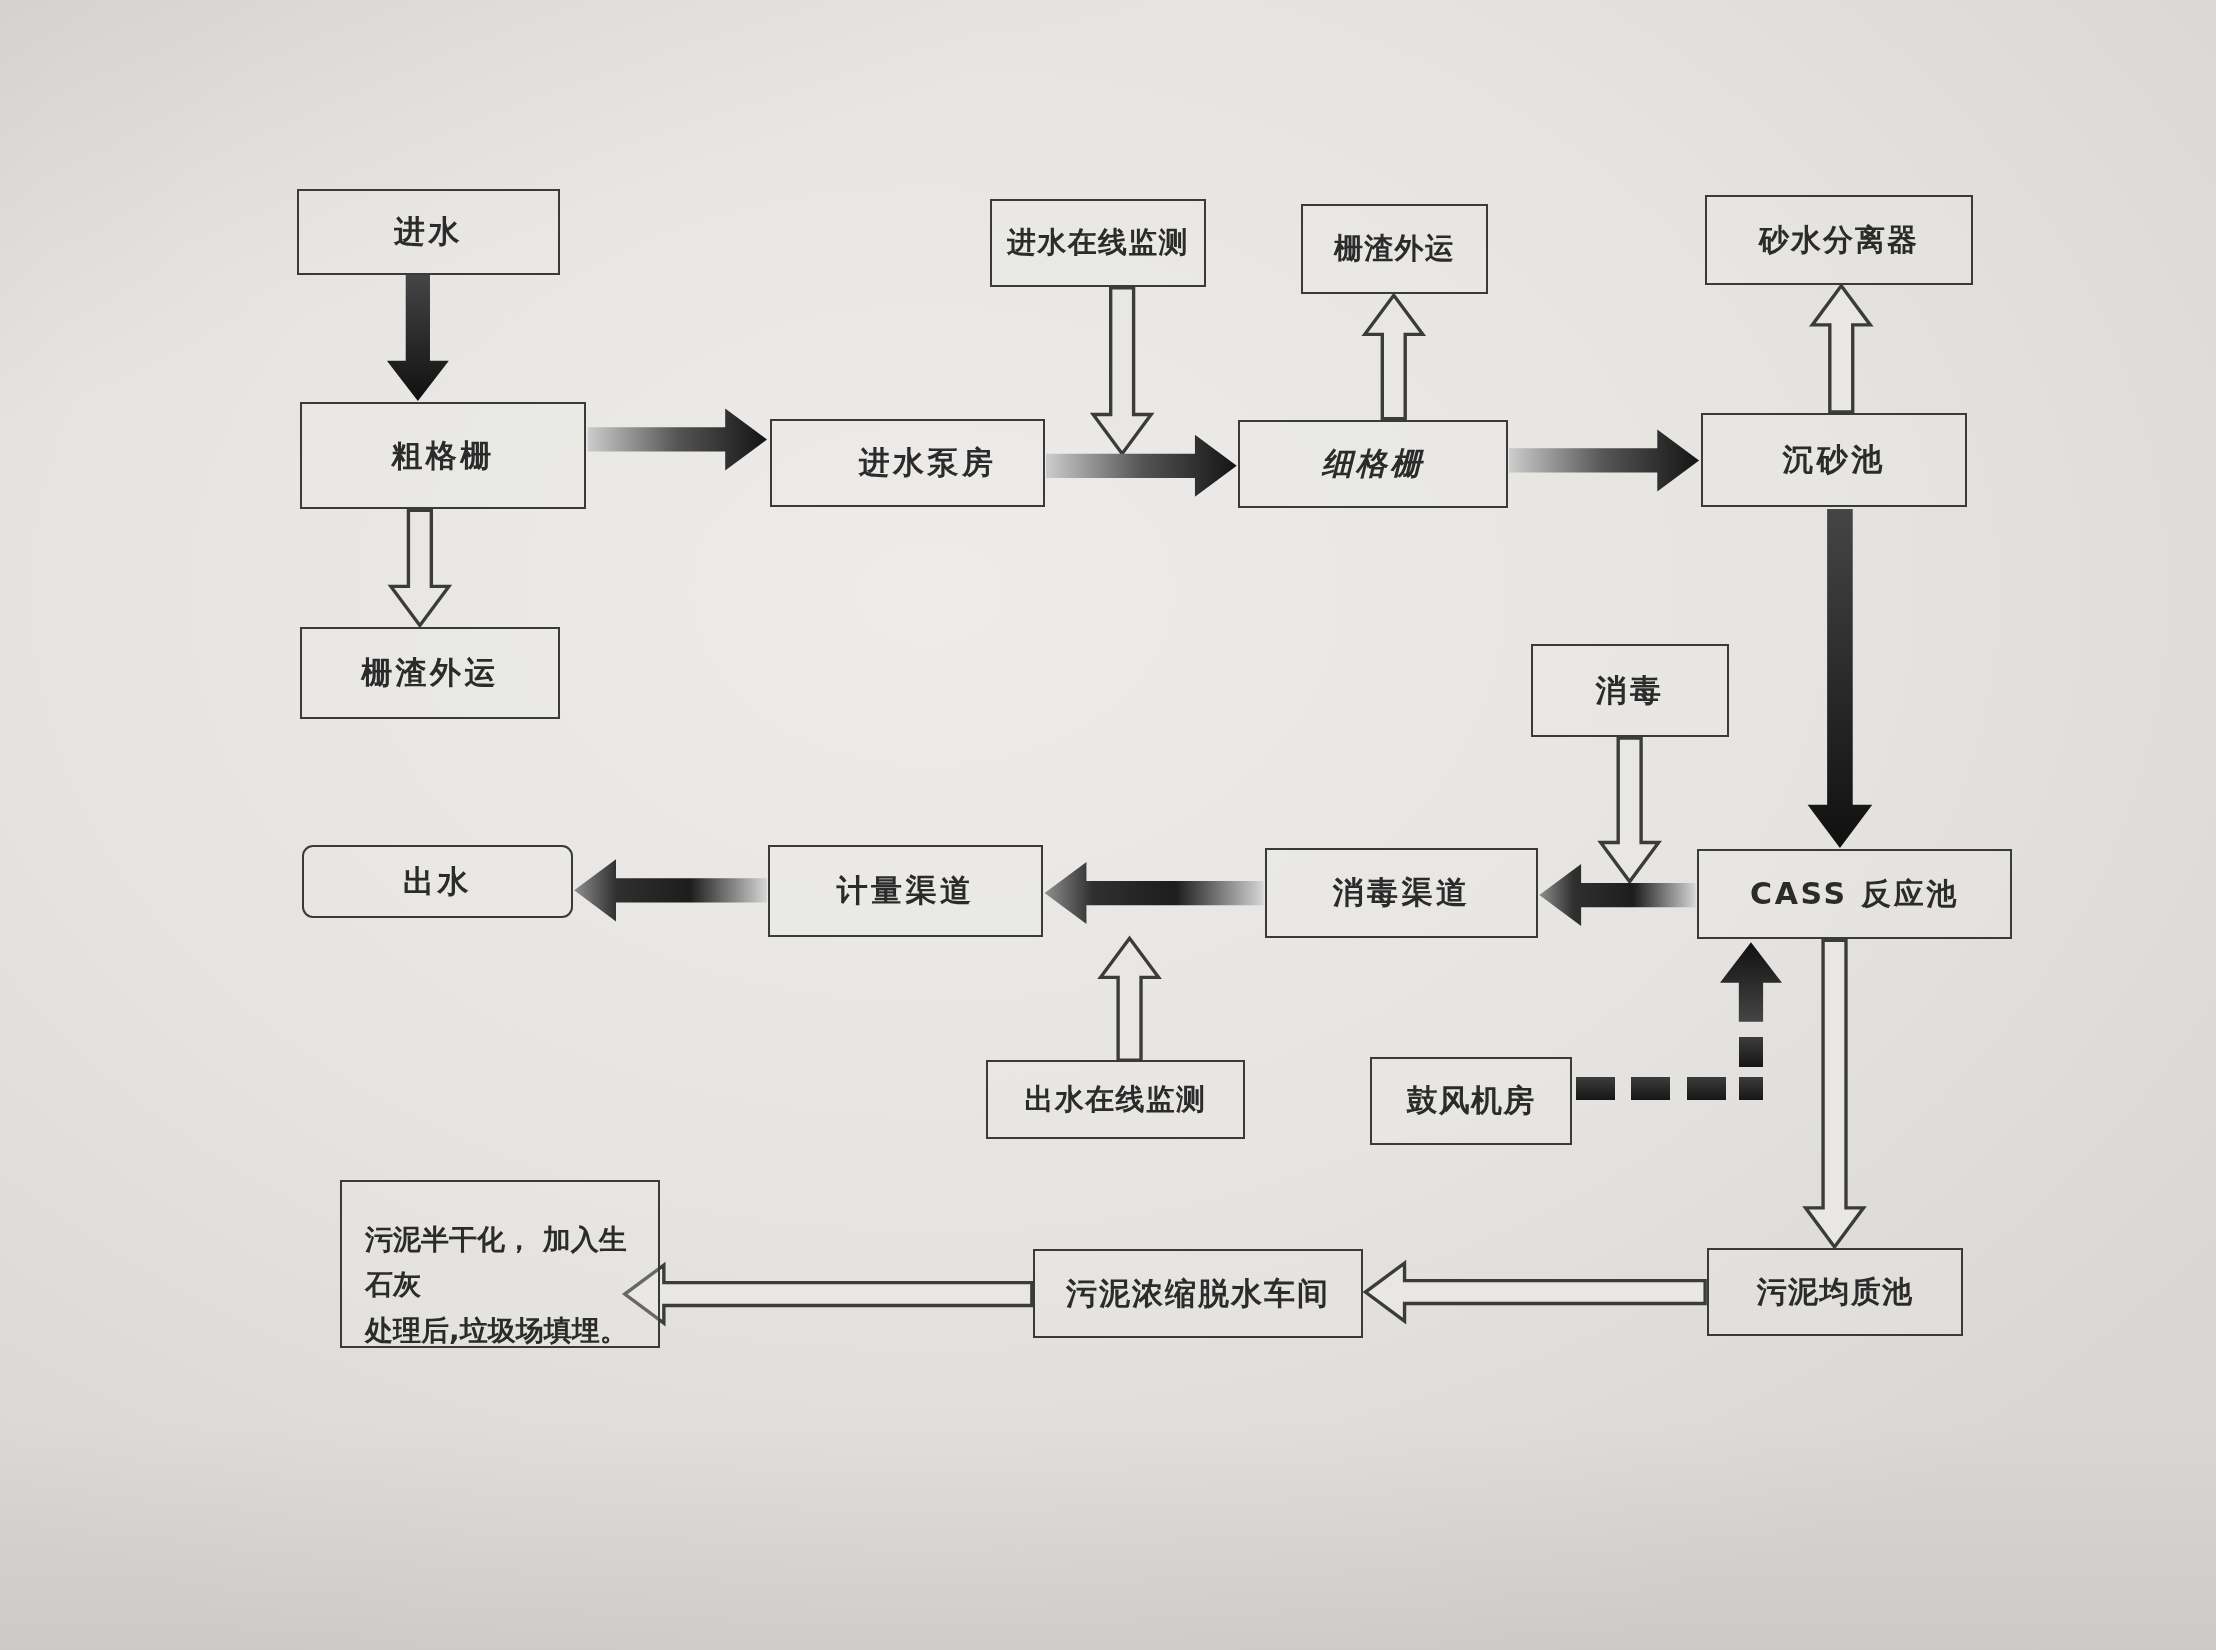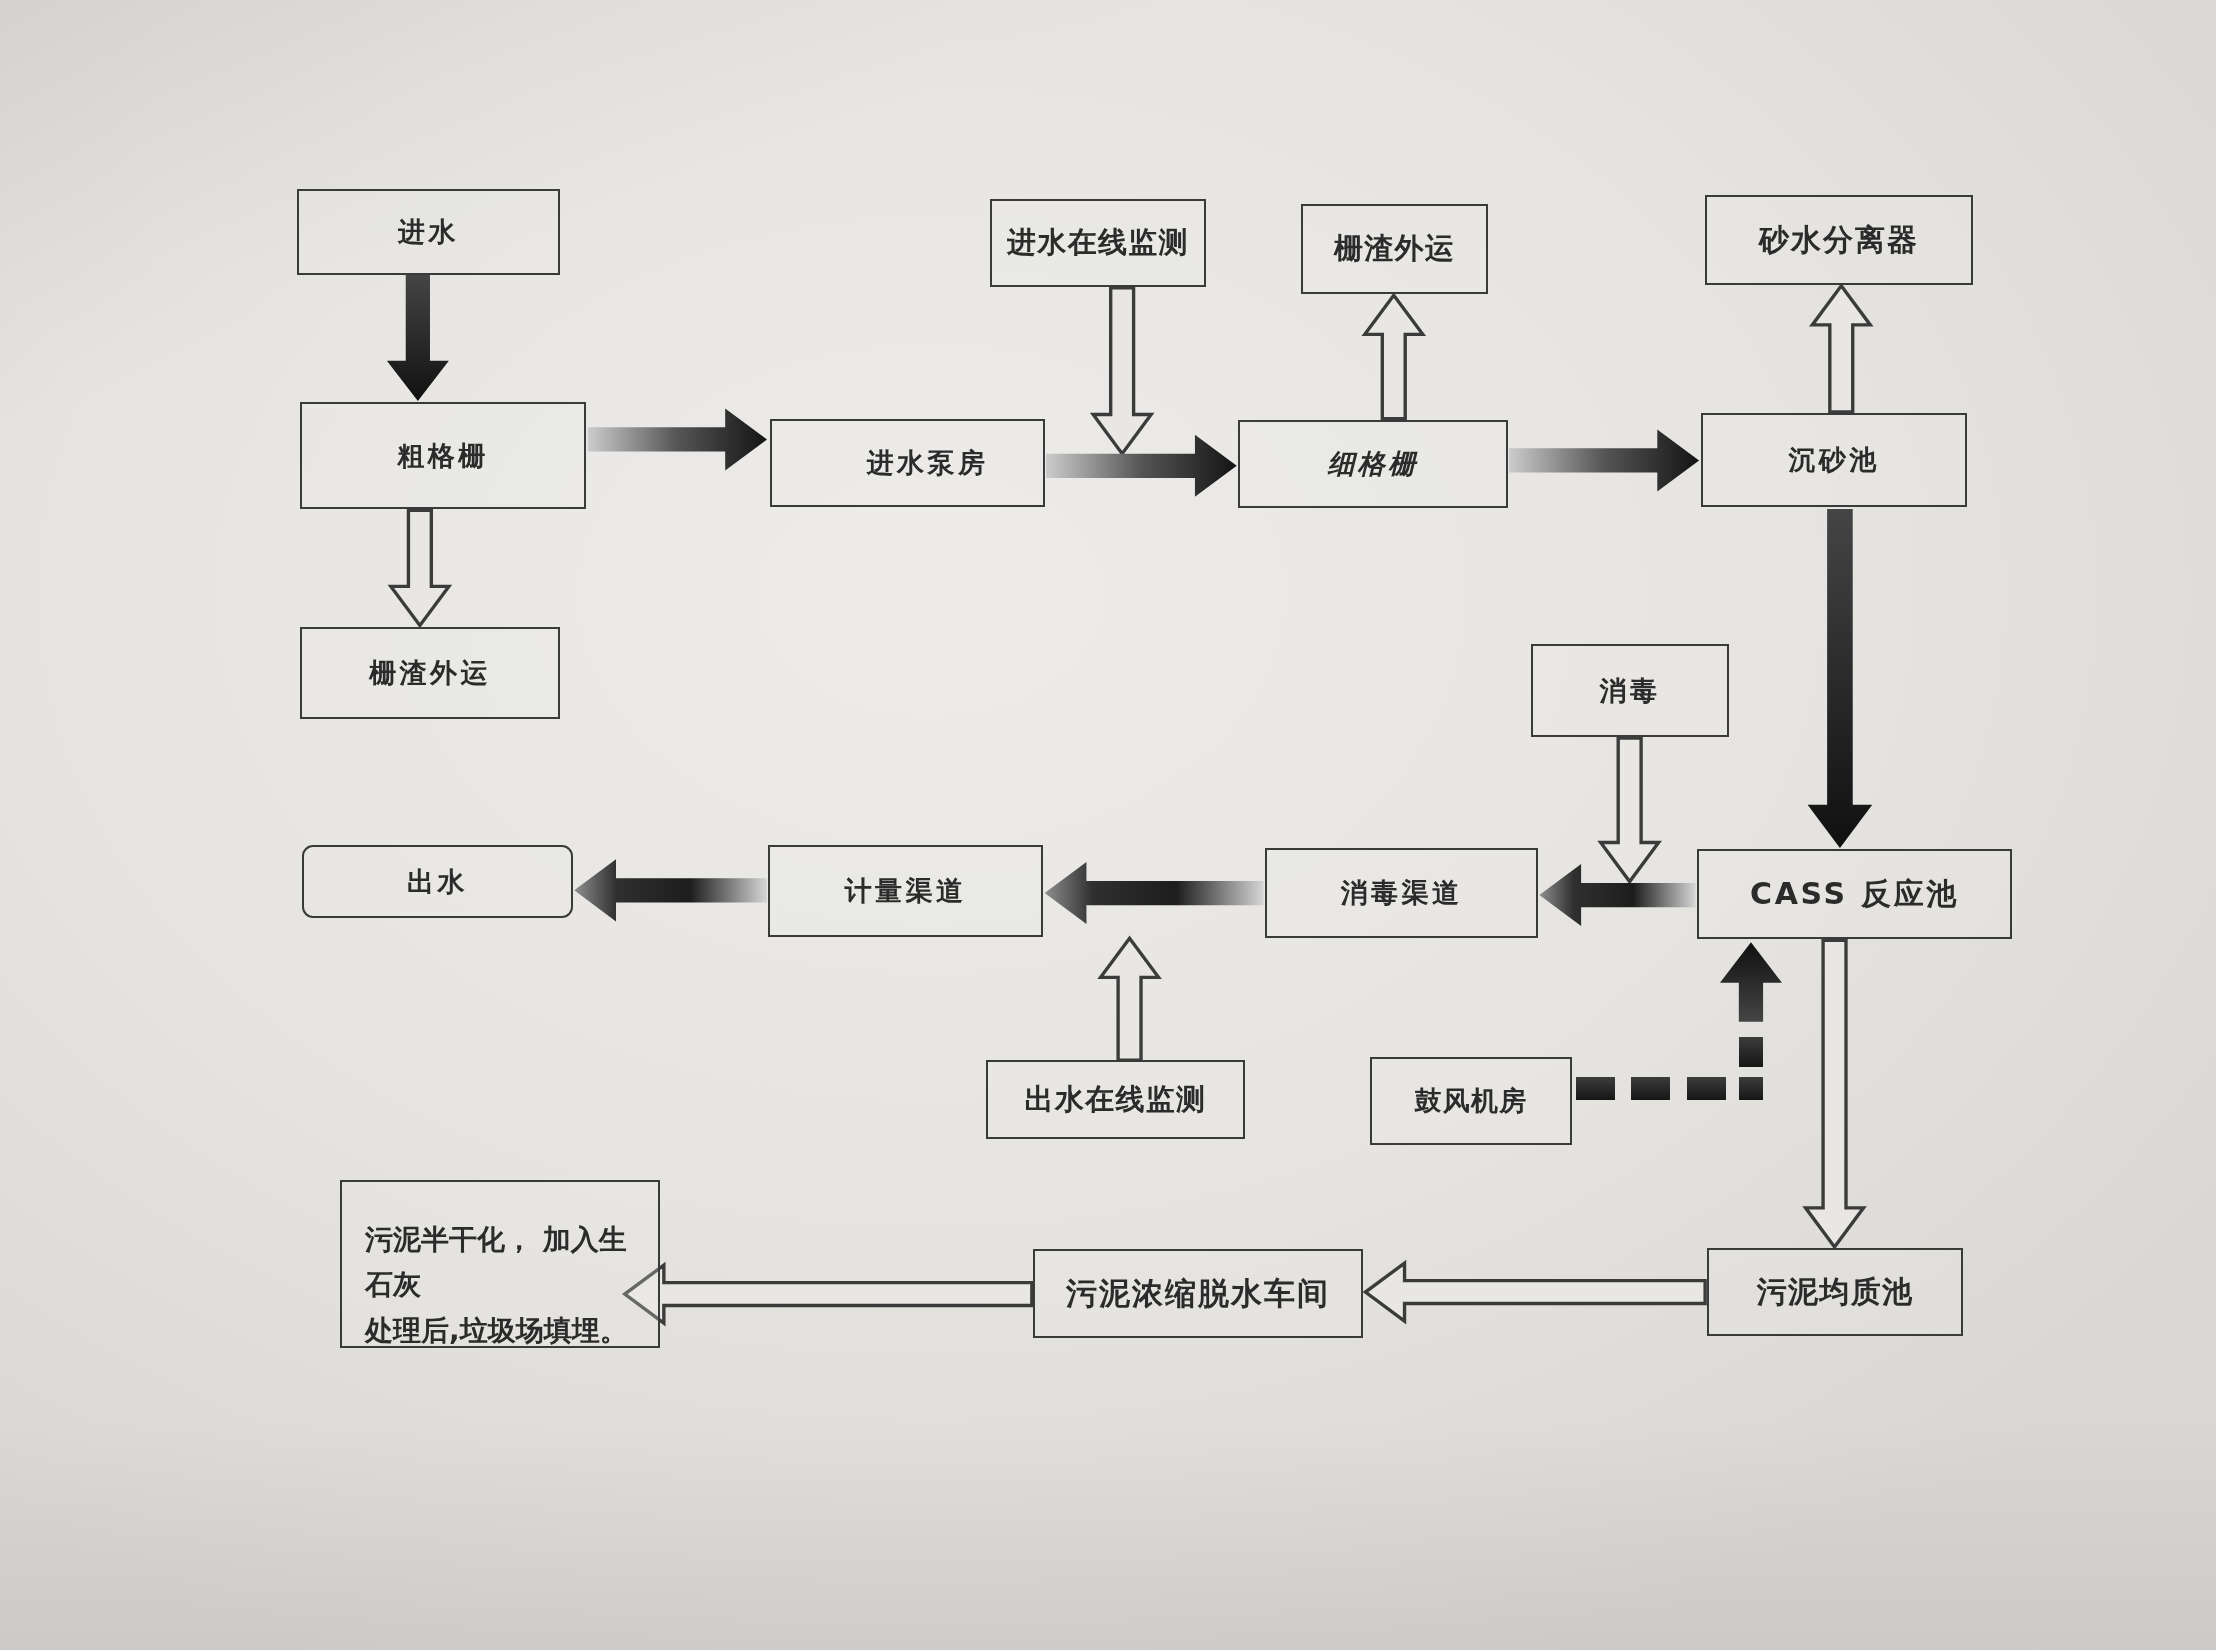--- a/index.html
+++ b/index.html
@@ -17,21 +17,21 @@
       radial-gradient(ellipse 1618px 1146px at 42% 36%, #edecea 0%, #e6e4e1 55%, #d9d7d3 100%);
   }
   .node {
     position: absolute;
     box-sizing: border-box;
     border: 2.7px solid #3a3a3a;
     display: flex;
     align-items: center;
     justify-content: center;
     color: #2b2b2b;
-    font-size: 27px;
+    font-size: 31px;
     font-weight: 600;
     letter-spacing: 3.4px;
     background: rgba(236, 234, 231, 0.25);
     white-space: nowrap;
   }
   .node span { display: inline-block; }
   
   #n-jinshui          { left: 297px;  top: 189px;  width: 263px; height: 86px; }
   #n-cugeshan         { left: 300px;  top: 402px;  width: 286px; height: 107px; }
   #n-zhazha-left      { left: 300px;  top: 627px;  width: 260px; height: 92px; }
@@ -40,21 +40,21 @@
   #n-zhazha-top       { left: 1301px; top: 204px;  width: 187px; height: 90px; font-size: 29px; letter-spacing: 1.3px; }
   #n-xigeshan         { left: 1238px; top: 420px;  width: 270px; height: 88px; font-style: italic; }
   #n-shashui          { left: 1705px; top: 195px;  width: 268px; height: 90px; font-size: 30px; letter-spacing: 2px; }
   #n-chenshachi       { left: 1701px; top: 413px;  width: 266px; height: 94px; text-align: right; }
   #n-xiaodu           { left: 1531px; top: 644px;  width: 198px; height: 93px; }
   #n-cass             { left: 1697px; top: 849px; width: 315px; height: 90px; font-size: 30px; letter-spacing: 2.7px; }
   #n-xiaodu-qudao     { left: 1265px; top: 848px; width: 273px; height: 90px; }
   #n-jiliang-qudao    { left: 768px; top: 845px; width: 275px; height: 92px; }
   #n-chushui          { left: 302px;  top: 845px; width: 271px; height: 73px; border-radius: 11px; }
   #n-chushui-jiance   { left: 986px; top: 1060px; width: 259px; height: 79px; font-size: 29px; letter-spacing: 1.3px; }
-  #n-gufengjifang     { left: 1370px; top: 1057px; width: 202px; height: 88px; font-size: 27px; letter-spacing: 1.3px; }
+  #n-gufengjifang     { left: 1370px; top: 1057px; width: 202px; height: 88px; font-size: 31px; letter-spacing: 1.3px; }
   #n-wuni-junzhichi   { left: 1707px; top: 1248px; width: 256px; height: 88px; font-size: 30px; letter-spacing: 1.3px; text-align: right; }
   #n-wuni-nongsuo     { left: 1033px; top: 1249px; width: 330px; height: 89px; font-size: 31px; letter-spacing: 2px; }
   #n-wuni-note        {
     left: 302px; top: 1180px; width: 320px; height: 168px;
     align-items: flex-start; justify-content: flex-start;
     padding: 35px 12px 0 23px;
     font-size: 28px; letter-spacing: 0px; font-weight: 600;
     line-height: 1.62;
     white-space: pre-line;
     margin-left: 38px;

